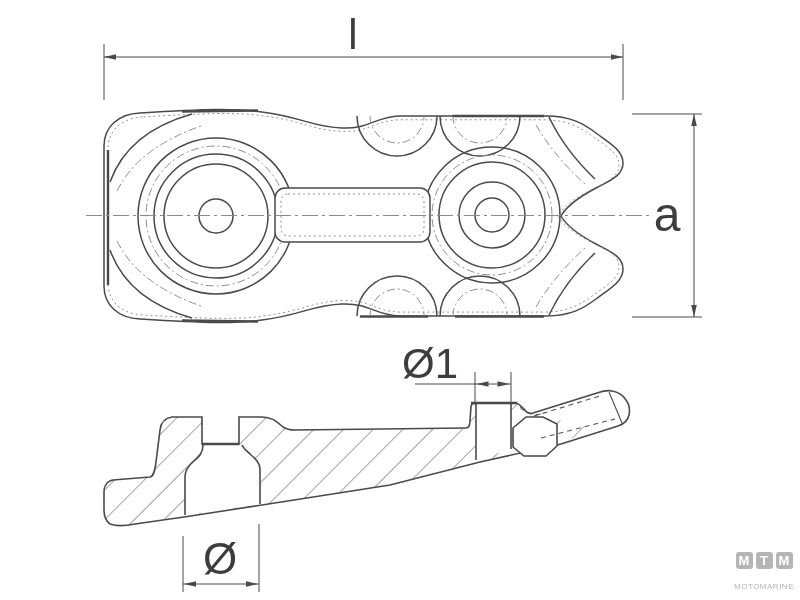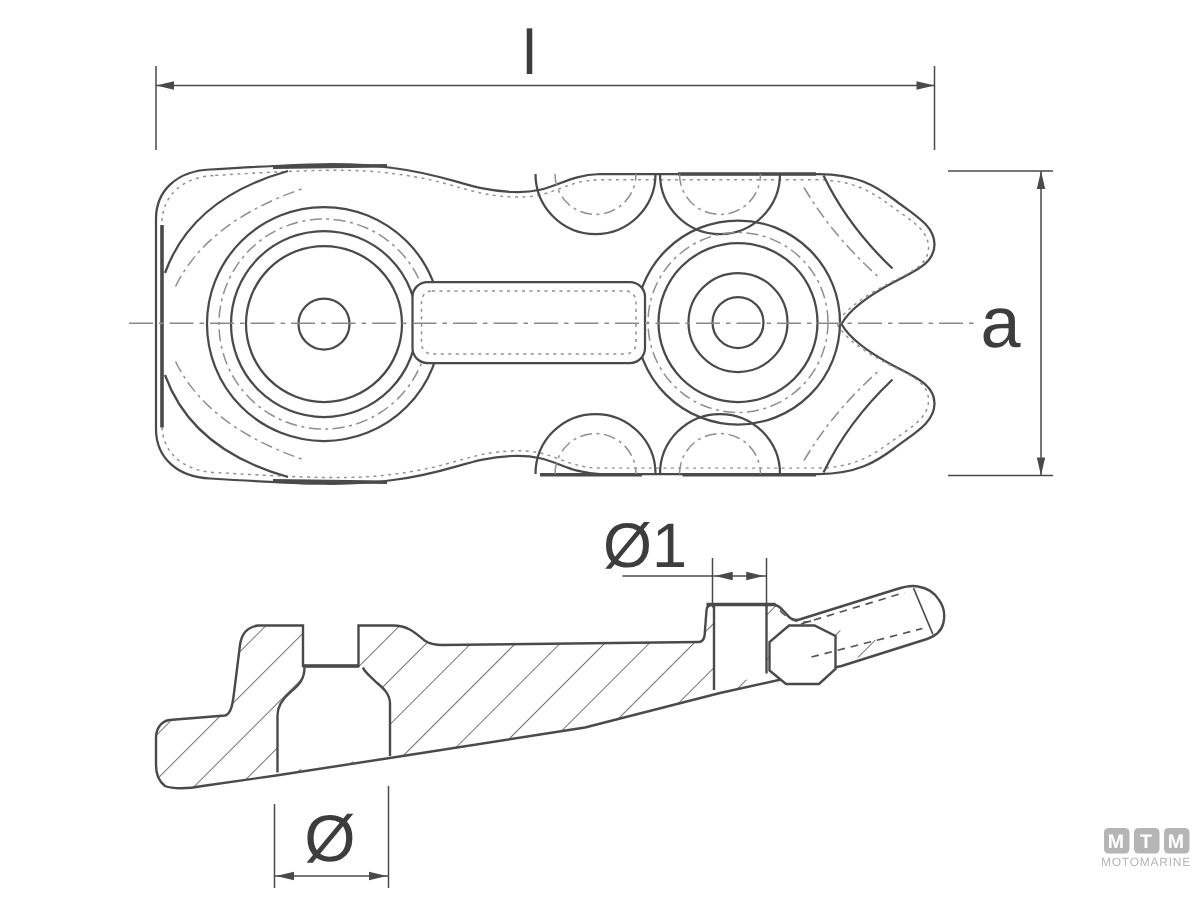--- a/index.html
+++ b/index.html
@@ -4,21 +4,21 @@
 <style>
   html,body{margin:0;padding:0;background:#fff;}
   .stage{position:relative;width:800px;height:600px;background:#fff;overflow:hidden;
          font-family:"Liberation Sans",sans-serif;}
   .stage svg{position:absolute;left:0;top:0;}
   .dim-text{fill:#3d3d3d;font-family:"Liberation Sans",sans-serif;}
   .logo{position:absolute;left:733px;top:552px;width:62px;text-align:center;}
   .logo-tiles{display:flex;gap:3px;justify-content:center;}
   .tile{display:block;width:17px;height:17px;border-radius:3px;background:#b5b5b5;
         color:#fff;font-weight:bold;font-size:13px;line-height:17px;text-align:center;}
-  .logo-sub{margin-top:1px;font-size:8px;letter-spacing:0.5px;color:#b5b5b5;white-space:nowrap;}
+  .logo-sub{margin-top:13px;font-size:8px;letter-spacing:0.5px;color:#b5b5b5;white-space:nowrap;}
 </style>
 </head>
 <body>
 
 <div class="stage">
 
 <svg width="800" height="600" viewBox="0 0 800 600">
   <defs>
     <pattern id="hatch" width="21" height="21" patternUnits="userSpaceOnUse" patternTransform="rotate(45)">
       <line x1="0" y1="0" x2="0" y2="21" stroke="#555" stroke-width="1.1"></line>

